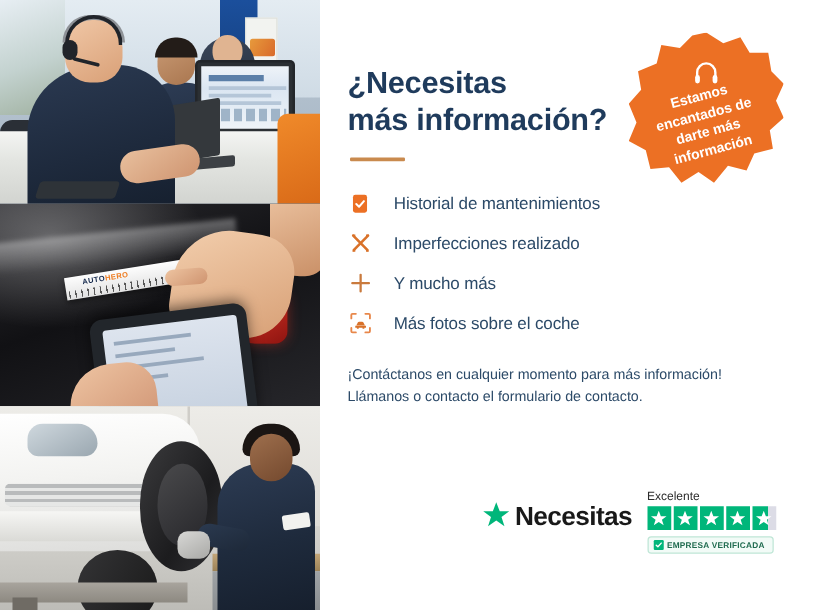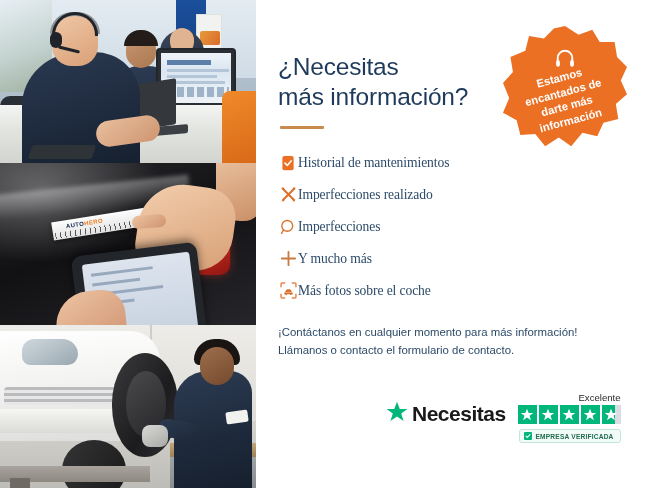--- a/index.html
+++ b/index.html
@@ -331,41 +331,40 @@
   .content {
     position: relative;
     flex: 1 1 auto;
     padding: 52px 26px 0 22px;
     background: #ffffff;
   }
 
   .headline {
     color: #1f3b5c;
     font-size: 24.5px;
-    font-weight: normal;
+    font-weight: bold;
     line-height: 1.22;
     letter-spacing: -0.2px;
     max-width: 220px;
   }
 
   .rule {
     width: 44px;
     height: 3px;
     background: #c98a4e;
     margin: 14px 0 18px 2px;
     border-radius: 1px;
   }
 
   .feature-list { list-style: none; }
   .feature {
     display: flex;
     align-items: center;
     height: 32px;
-    gap: 0;
-    font-family: Liberation Serif, serif;
+    gap: 17px;
   }
   .feature .ico {
     width: 20px; height: 20px;
     flex: 0 0 20px;
     display: flex; align-items: center; justify-content: center;
   }
   .feature .txt {
     color: #2c4a68;
     font-size: 13.6px;
     letter-spacing: -0.1px;
@@ -420,21 +419,21 @@
     left: 386px;
     top: 392px;
     display: flex;
     align-items: flex-start;
     gap: 12px;
   }
   .tp-logo { display:flex; align-items:center; gap:4px; padding-top:9px; }
   .tp-name {
     color:#191919; font-size:21px; font-weight:bold; letter-spacing:-0.5px;
   }
-  .tp-right { display:flex; flex-direction:column; align-items:flex-end; }
+  .tp-right { display:flex; flex-direction:column; align-items:flex-start; }
   .tp-label { color:#2b2b2b; font-size:9.6px; margin-bottom:2px; }
   .tp-stars { display:flex; gap:2px; }
   .tp-star {
     width:19px; height:19px;
     background:#00b67a;
     display:flex; align-items:center; justify-content:center;
   }
   .tp-star.partial {
     background:linear-gradient(90deg,#00b67a 0 66%, #dcdce6 66% 100%);
   }
@@ -575,29 +574,20 @@
             </g>
             <path d="M3.4 3.4 l3.2 0 0 3.2 z" fill="#d9722a"></path>
             <path d="M20.6 3.4 l-3.2 0 0 3.2 z" fill="#d9722a"></path>
             <path d="M3.4 20.6 l3.2 0 0 -3.2 z" fill="#d9722a"></path>
             <path d="M20.6 20.6 l-3.2 0 0 -3.2 z" fill="#d9722a"></path>
           </svg>
         </span>
         <span class="txt">Imperfecciones realizado</span>
       </li>
 
-      <li class="feature">
-        <span class="ico">
-          <svg width="18" height="18" viewBox="0 0 24 24">
-            <circle cx="11" cy="10.5" r="7.2" fill="none" stroke="#d9722a" stroke-width="1.8"></circle>
-            <path d="M5.8 16.2 L3.4 20.4" fill="none" stroke="#d9722a" stroke-width="1.8" stroke-linecap="round"></path>
-          </svg>
-        </span>
-        <span class="txt">Imperfecciones</span>
-      </li>
 
       <li class="feature">
         <span class="ico">
           <svg width="19" height="19" viewBox="0 0 24 24">
             <g stroke="#c97a3d" stroke-width="2.3" stroke-linecap="round">
               <path d="M12 3.6 V20.4"></path>
               <path d="M3.6 12 H20.4"></path>
             </g>
           </svg>
         </span>

